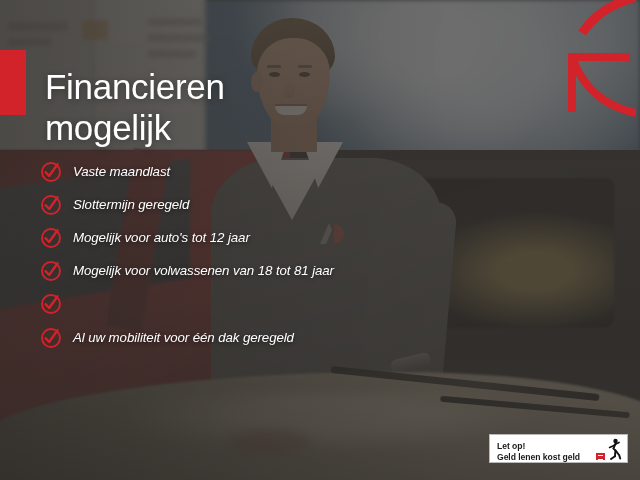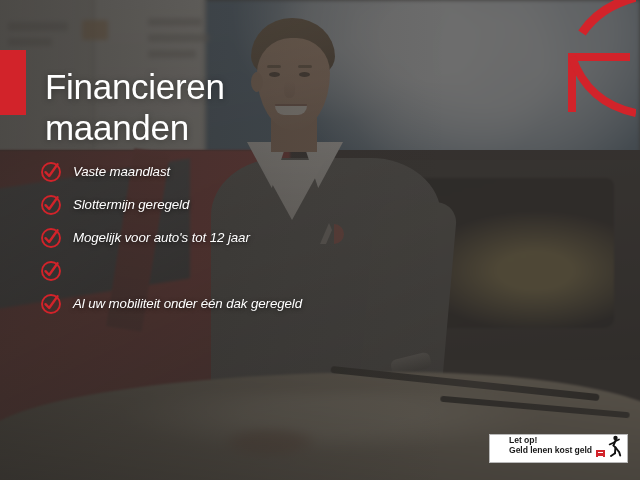--- a/index.html
+++ b/index.html
@@ -318,22 +318,22 @@
   }
 
   
   .afm-badge {
     position: absolute;
     left: 489px; top: 434px;
     width: 139px; height: 29px;
     background: #ffffff;
     border: 1px solid #b9b9b9;
     display: flex;
-    align-items: flex-start;
-    padding: 0 4px 0 19px;
+    align-items: flex-end;
+    padding: 0 4px 0 7px;
     box-sizing: border-box;
   }
   .afm-text {
     color: #1a1a1a;
     font-size: 8.6px;
     line-height: 10.4px;
     font-weight: bold;
     letter-spacing: -0.05px;
   }
   .afm-line { display: block; white-space: nowrap; }
@@ -415,21 +415,21 @@
 
   <div class="overlay"></div>
   <div class="overlay-left"></div>
 
   <div class="content">
 
     <div class="red-bar"></div>
 
     <h1 class="title">
       <span class="title-line">Financieren</span>
-      <span class="title-line">maanden</span>
+      <span class="title-line">mogelijk</span>
     </h1>
 
     <svg class="logo-mark" viewBox="0 0 92 118">
       <path d="M38 33 C 52 12, 74 1, 96 -4" stroke="#d2232a" stroke-width="9" fill="none" stroke-linecap="butt"></path>
       <path d="M28 112 L28 57 L86 57" stroke="#d2232a" stroke-width="8" fill="none"></path>
       <path d="M28 57 C 38 86, 58 106, 92 113" stroke="#d2232a" stroke-width="8" fill="none"></path>
     </svg>
 
     <div class="checklist">
       <div class="check-item">
@@ -451,27 +451,34 @@
           <circle cx="11" cy="11" r="9" fill="none" stroke="#d2232a" stroke-width="1.9"></circle>
           <path d="M5.5 11.2 L9.2 15 L17.5 3.2" fill="none" stroke="#d2232a" stroke-width="2.4" stroke-linecap="round" stroke-linejoin="round"></path>
         </svg>
         <span class="check-label">Mogelijk voor auto's tot 12 jaar</span>
       </div>
       <div class="check-item">
         <svg class="check-icon" viewBox="0 0 22 22">
           <circle cx="11" cy="11" r="9" fill="none" stroke="#d2232a" stroke-width="1.9"></circle>
           <path d="M5.5 11.2 L9.2 15 L17.5 3.2" fill="none" stroke="#d2232a" stroke-width="2.4" stroke-linecap="round" stroke-linejoin="round"></path>
         </svg>
-      </div>
-      <div class="check-item">
-        <svg class="check-icon" viewBox="0 0 22 22">
-          <circle cx="11" cy="11" r="9" fill="none" stroke="#d2232a" stroke-width="1.9"></circle>
-          <path d="M5.5 11.2 L9.2 15 L17.5 3.2" fill="none" stroke="#d2232a" stroke-width="2.4" stroke-linecap="round" stroke-linejoin="round"></path>
-        </svg>
-        <span class="check-label">Al uw mobiliteit onder één dak geregeld</span>
+        <span class="check-label">Mogelijk voor volwassenen van 18 tot 81 jaar</span>
+      </div>
+      <div class="check-item">
+        <svg class="check-icon" viewBox="0 0 22 22">
+          <circle cx="11" cy="11" r="9" fill="none" stroke="#d2232a" stroke-width="1.9"></circle>
+          <path d="M5.5 11.2 L9.2 15 L17.5 3.2" fill="none" stroke="#d2232a" stroke-width="2.4" stroke-linecap="round" stroke-linejoin="round"></path>
+        </svg>
+      </div>
+      <div class="check-item">
+        <svg class="check-icon" viewBox="0 0 22 22">
+          <circle cx="11" cy="11" r="9" fill="none" stroke="#d2232a" stroke-width="1.9"></circle>
+          <path d="M5.5 11.2 L9.2 15 L17.5 3.2" fill="none" stroke="#d2232a" stroke-width="2.4" stroke-linecap="round" stroke-linejoin="round"></path>
+        </svg>
+        <span class="check-label">Al uw mobiliteit voor één dak geregeld</span>
       </div>
     </div>
 
     <div class="afm-badge">
       <div class="afm-text">
         <span class="afm-line">Let op!</span>
         <span class="afm-line">Geld lenen kost geld</span>
       </div>
       <div class="afm-art">
         <div class="afm-euro"></div>

